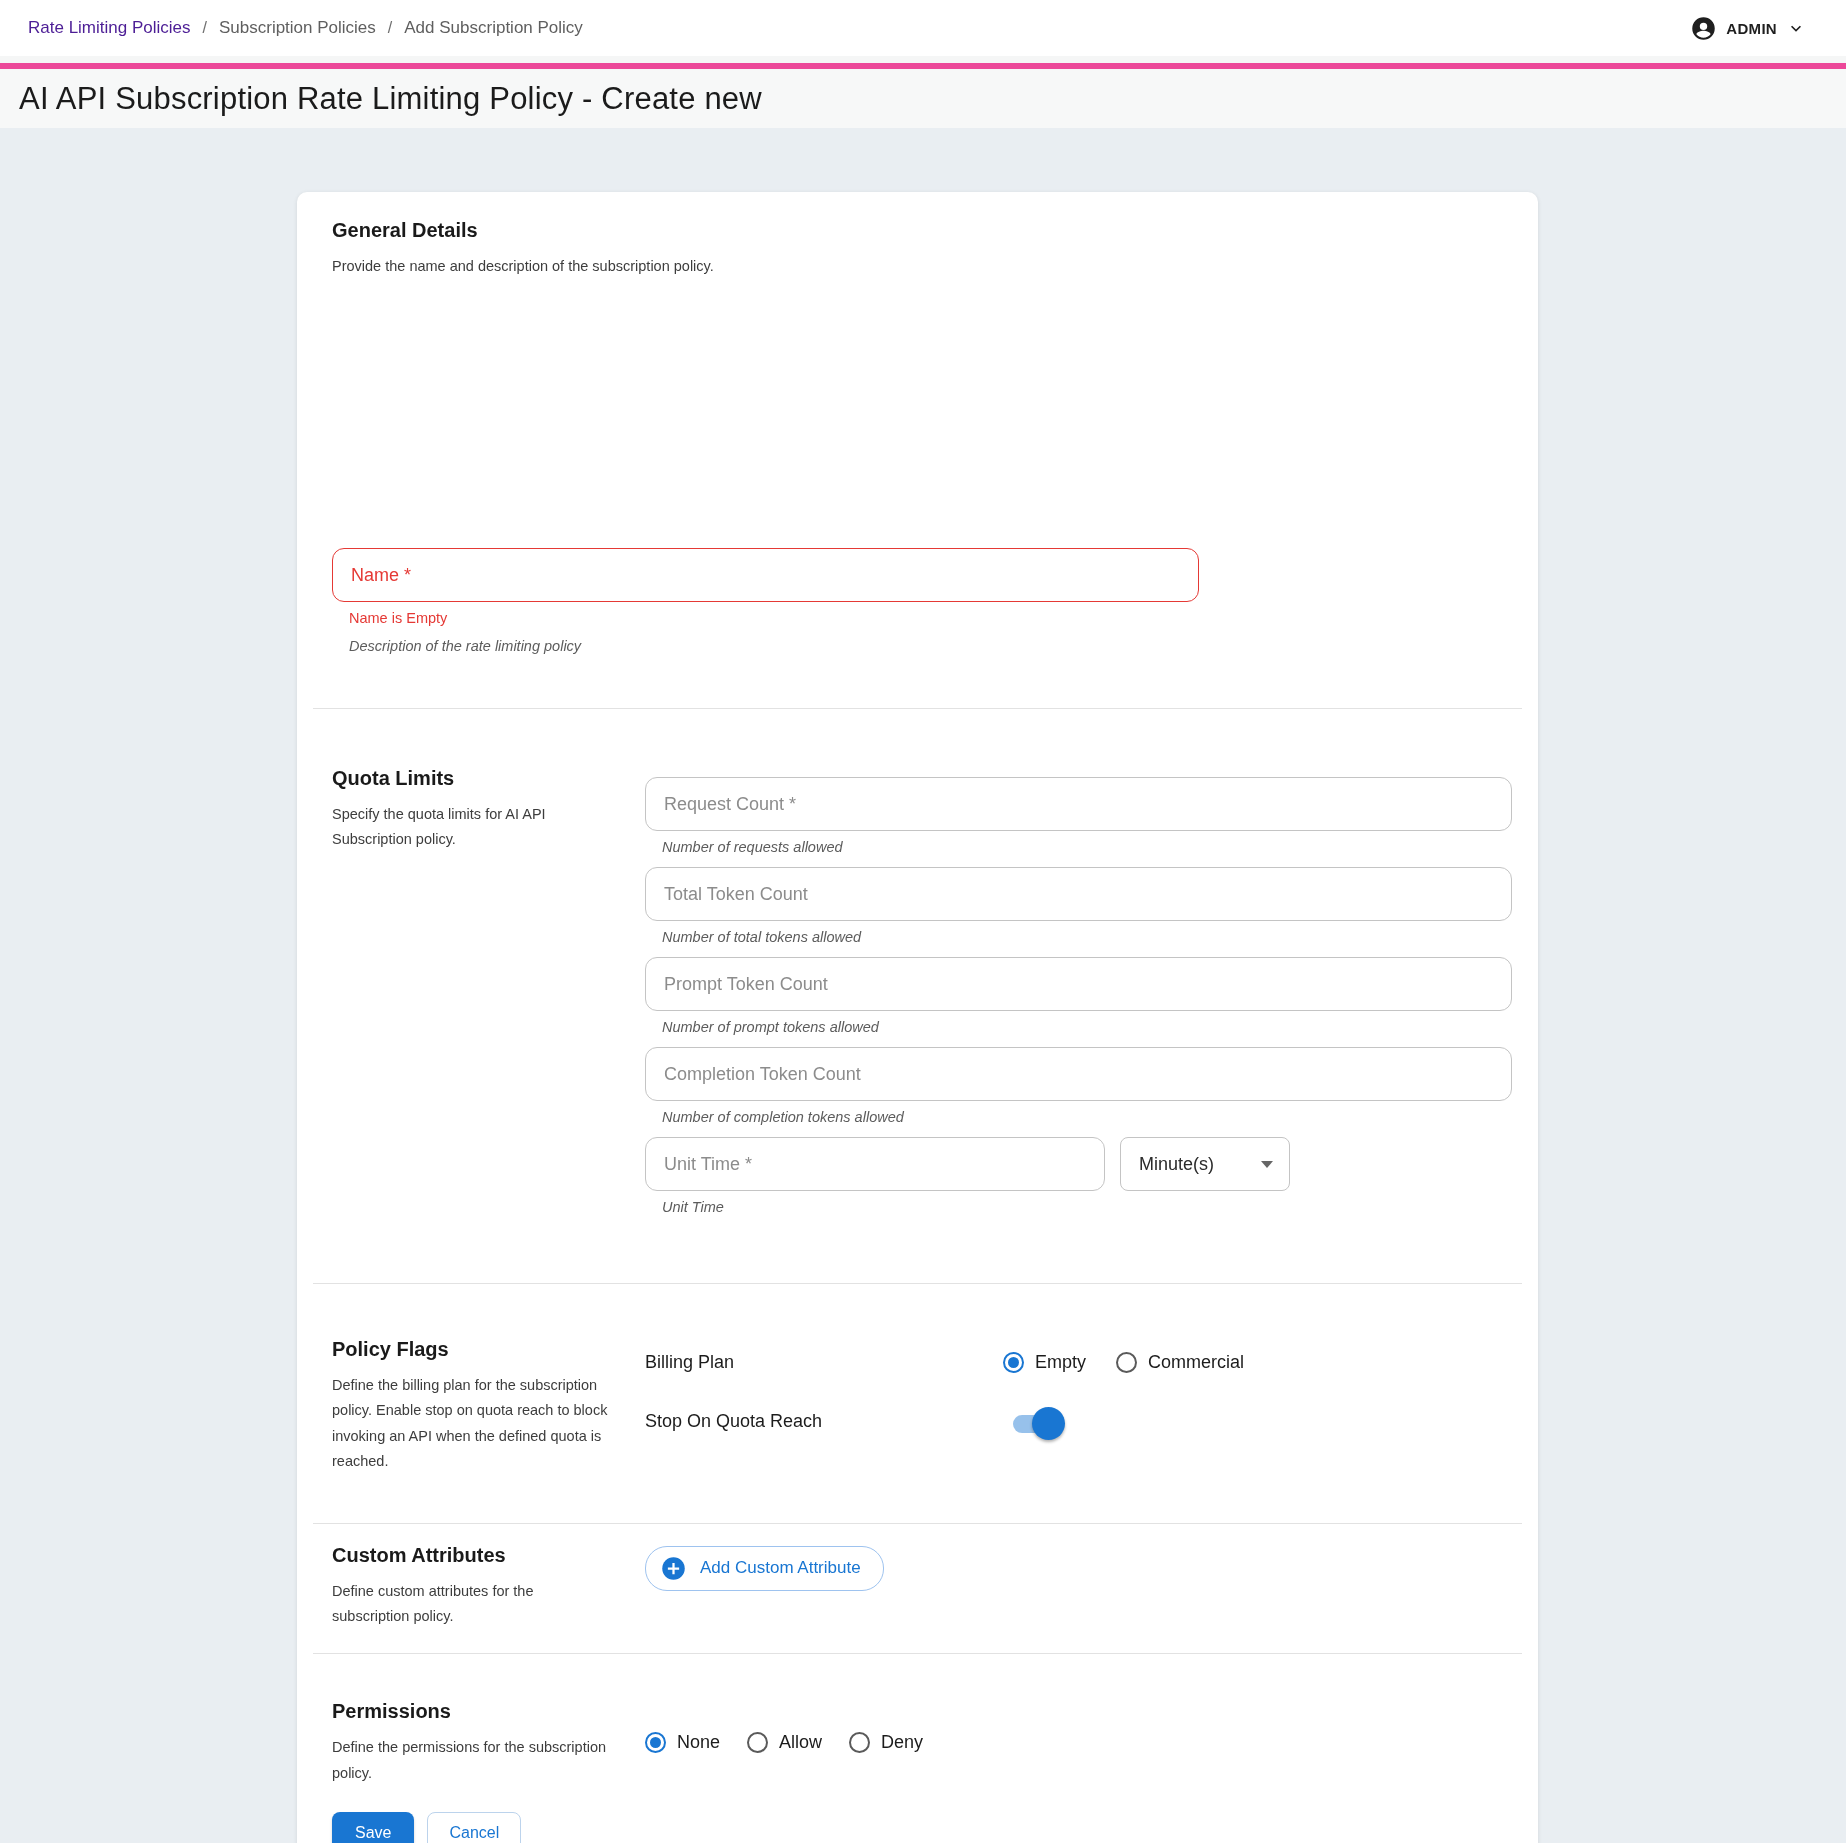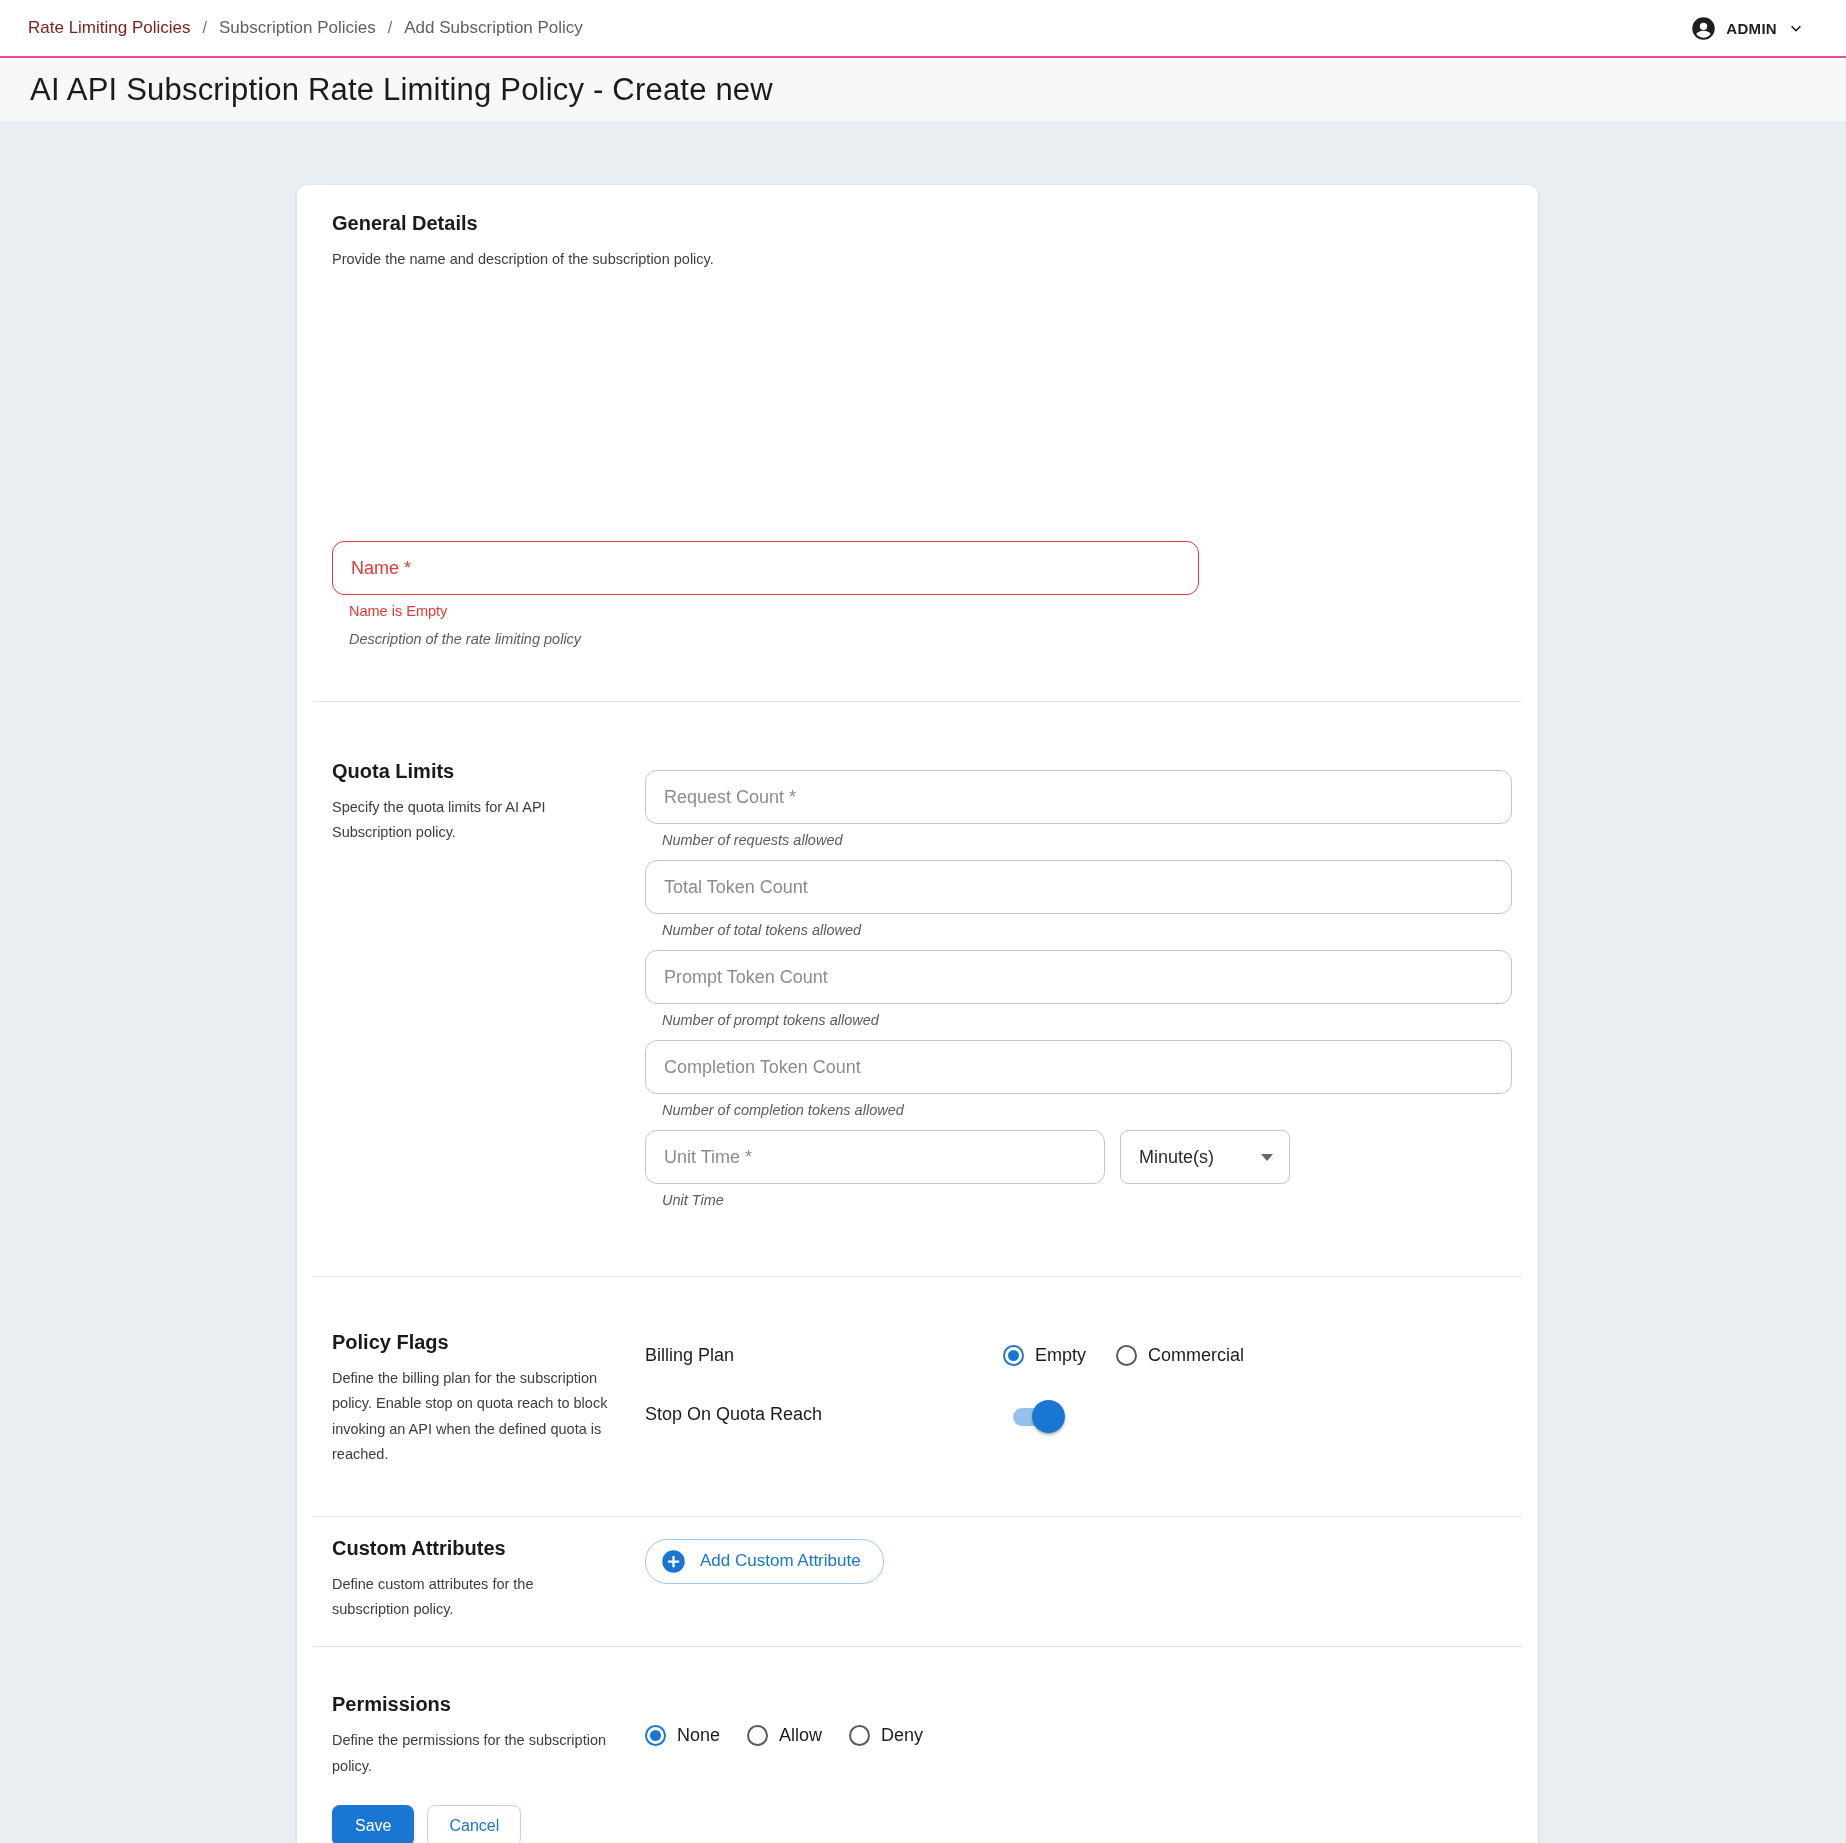--- a/index.html
+++ b/index.html
@@ -13,33 +13,33 @@
     overflow: hidden;
   }
 
   
   .breadcrumb-bar {
     height: 56px; background: #ffffff;
     display: flex; align-items: center; justify-content: space-between;
     padding: 0 40px 0 28px;
   }
   .breadcrumb { display: flex; align-items: center; gap: 12px; font-size: 17px; }
-  .crumb-root { color: #7f1d1d; cursor: pointer; }
+  .crumb-root { color: #4c1d95; cursor: pointer; }
   .crumb { color: #5f5f5f; cursor: pointer; }
   .crumb-current { color: #5f5f5f; }
   .crumb-sep { color: #6e6e6e; font-size: 16px; }
 
   .user-menu { display: flex; align-items: center; gap: 9px; cursor: pointer; }
   .avatar-icon { width: 27px; height: 27px; display: inline-flex; }
   .user-label { font-size: 15px; font-weight: bold; letter-spacing: .3px; color: #1f1f1f; }
   .chevron-icon { width: 20px; height: 20px; display: inline-flex; }
 
   .title-bar {
-    height: 65px; background: #f7f8f8; border-top: 2px solid #ec4899;
-    display: flex; align-items: center; padding: 0 30px;
+    height: 65px; background: #f7f8f8; border-top: 6px solid #ec4899;
+    display: flex; align-items: center; padding: 0 19px; margin-top: 7px;
   }
   .page-title { font-size: 31px; font-weight: 400; color: #1b1b1b; letter-spacing: .2px; }
 
   
   .content-area { background: #e9eef2; padding: 64px 0 45px; }
   .footer-area { height: 131px; background: #f5f6f6; }
 
   .card {
     width: 1241px; margin-left: 297px; background: #ffffff;
     border-radius: 10px; box-shadow: 0 1px 4px rgba(0,0,0,0.10);

